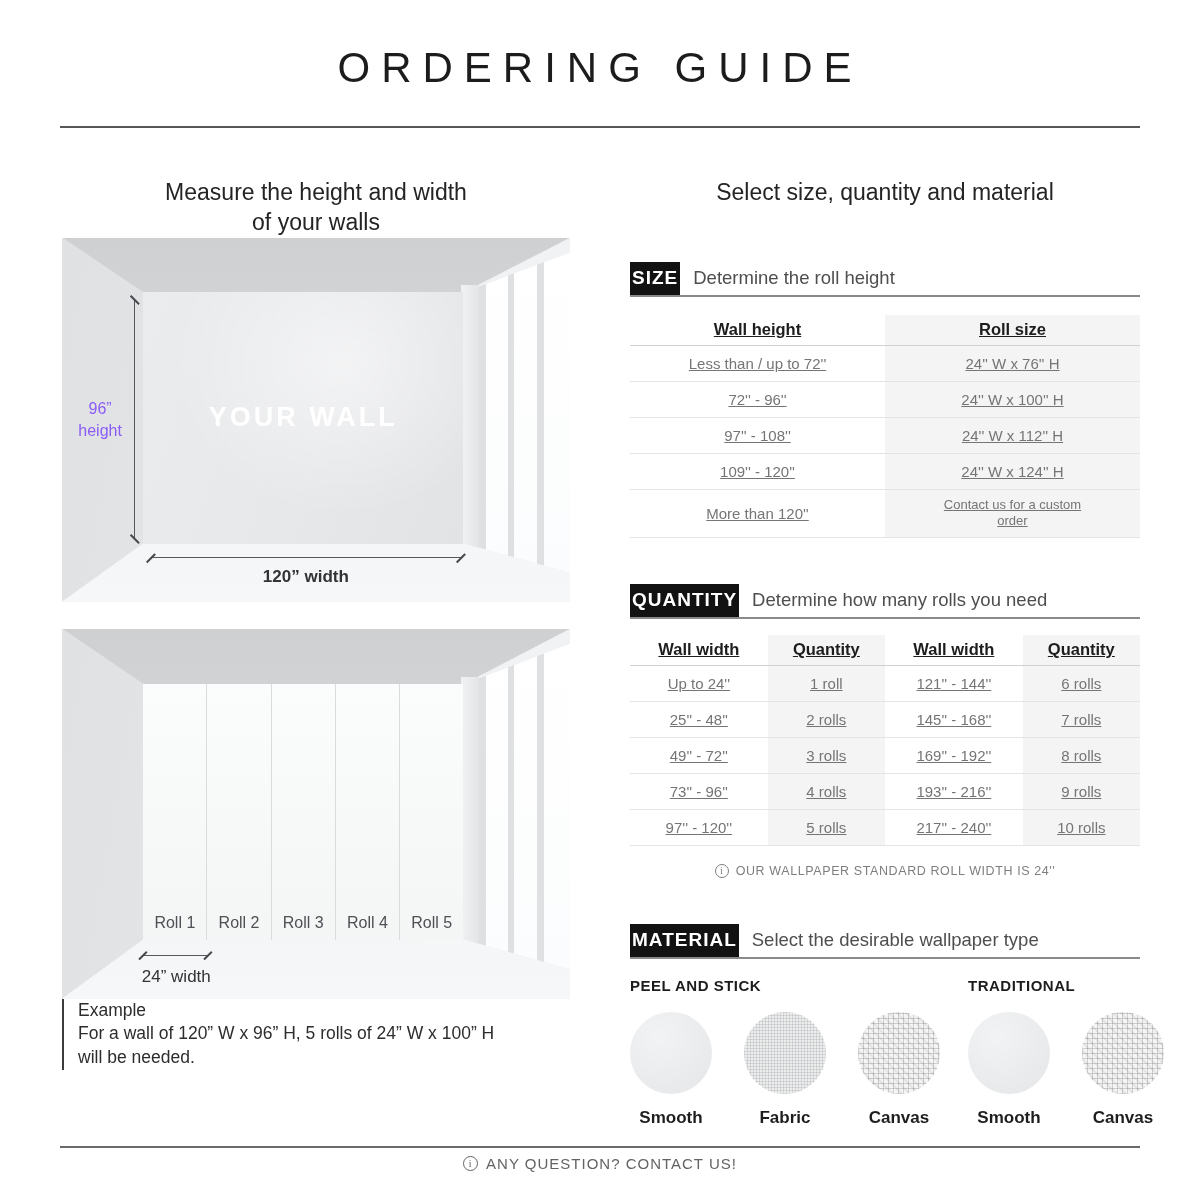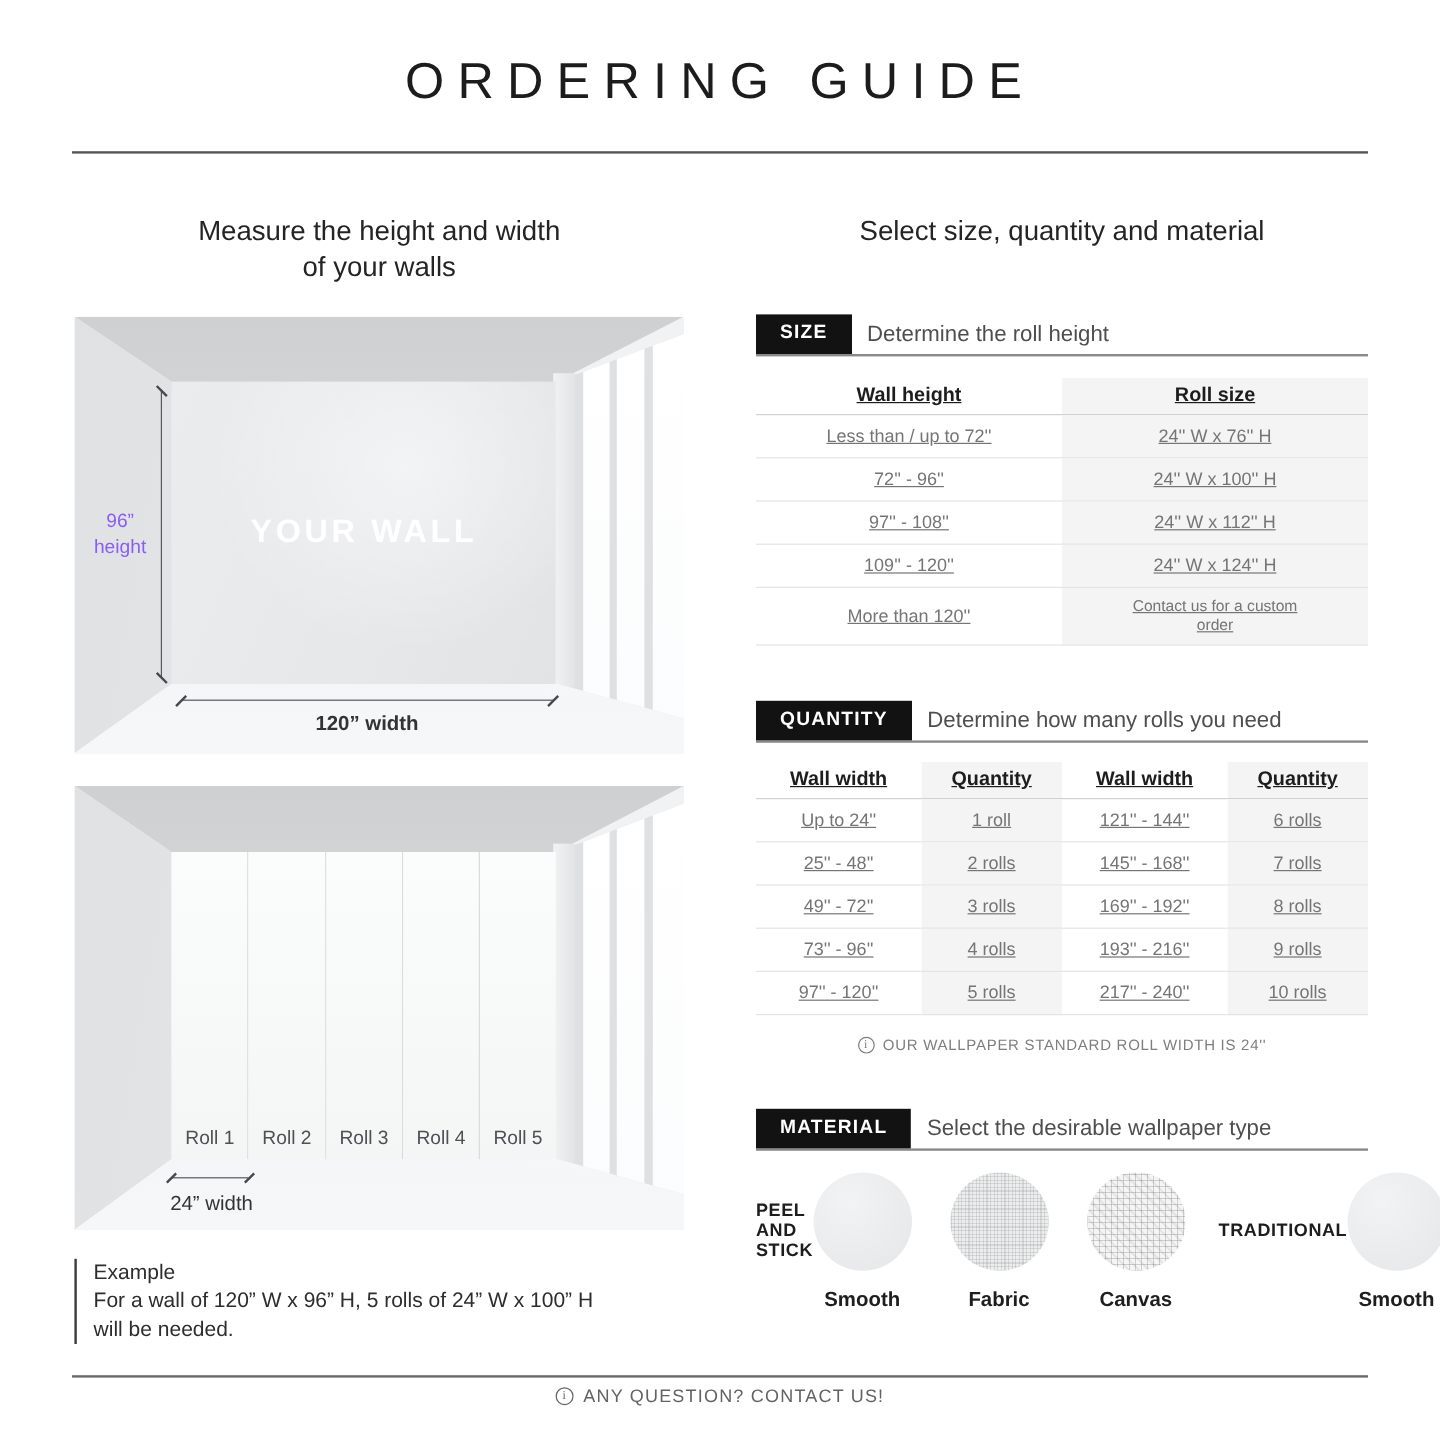--- a/index.html
+++ b/index.html
@@ -9,21 +9,21 @@
 
   
   .title { position:absolute; top:44px; left:0; width:100%; text-align:center;
            font-size:42px; font-weight:500; letter-spacing:11px; color:#1c1c1c; }
   .top-divider { position:absolute; top:126px; left:60px; width:1080px; height:2px; background:#57575a; }
 
   
   .col-left  { position:absolute; left:62px;  top:178px; width:508px; }
   .col-right { position:absolute; left:630px; top:178px; width:510px; }
   .col-heading { text-align:center; font-size:23px; line-height:1.3; color:#242424; font-weight:500; }
-  .col-left .col-heading { margin-bottom:26px; }
+  .col-left .col-heading { }
   .col-right .col-heading { margin-bottom:54px; }
 
   
   .room { position:relative; width:508px; overflow:hidden; background:#f1f2f3; }
   .room-1 { height:364px; margin-bottom:27px; }
   .room-2 { height:370px; }
   .ceiling { position:absolute; inset:0; clip-path:polygon(0 0,100% 0,79% 15%,16% 15%);
              background:linear-gradient(180deg,#cfd0d2,#e0e1e3); }
   .wall-left { position:absolute; inset:0; clip-path:polygon(0 0,16% 15%,16% 84%,0 100%);
                background:linear-gradient(100deg,#e0e1e3,#eaebed); }
@@ -67,28 +67,28 @@
   .dim-h-label { position:absolute; left:17%; width:62%; top:90.5%; text-align:center;
                  font-size:17px; color:#333;font-weight:bold; }
   .dim-h24 { position:absolute; left:16%; width:12.6%; top:88.3%; height:1px; background:#55585c; }
   .dim-h24::before, .dim-h24::after { content:""; position:absolute; top:-5.5px; width:1.5px; height:11px;
                                       background:#45484c; transform:rotate(45deg); }
   .dim-h24::before { left:-1px; } .dim-h24::after { right:-1px; }
   .dim-h24-label { position:absolute; left:12.5%; width:20%; top:91.3%; text-align:center;
                    font-size:17px; color:#333; }
 
   
-  .example { margin-top:24px; border-left:2px solid #3c3c3c; padding-left:14px;
+  .example { border-left:2px solid #3c3c3c; padding-left:14px;
              font-size:17.5px; line-height:1.35; color:#2d2d2d; }
 
   
   .section { }
   .section-header { display:flex; align-items:stretch; border-bottom:2px solid #8a8a8a; }
-  .badge { background:#121212; color:#ffffff; font-size:16px; font-weight:700;
-           letter-spacing:1px; padding:5px 20px; display:flex; align-items:center; }
+  .badge { background:#121212; color:#ffffff; font-size:19px; font-weight:700;
+           letter-spacing:1px; padding:5px 2px; display:flex; align-items:center; }
   .subtitle { font-size:18.5px; color:#4e4e4e; padding:5px 0 6px 13px; display:flex; align-items:center; }
 
   .grid { display:grid; }
   .grid > div { display:flex; align-items:center; justify-content:center; text-align:center;
                 border-bottom:1px solid #e4e4e5; min-height:36px;
                 font-size:15px; color:#757575; padding:2px 4px;text-decoration:underline; }
   .grid .th { font-size:16.5px; font-weight:700; color:#1d1d1d; min-height:31px;
               border-bottom:1px solid #d0d0d1; }
   .shade { background:#f4f4f5; }
   .size-grid { grid-template-columns:1fr 1fr; margin-top:18px; }
@@ -102,21 +102,21 @@
 
   .note { margin-top:18px; display:flex; align-items:center; justify-content:center; gap:7px;
           font-size:12.5px; letter-spacing:.6px; color:#7e7e7e; }
   .info-icon { display:inline-flex; align-items:center; justify-content:center;
                width:14px; height:14px; border:1px solid #7e7e7e; border-radius:50%;
                font-size:10px; line-height:1; color:#7e7e7e; flex:0 0 auto;
                font-family:"Liberation Serif", serif; }
 
   
   .materials { display:flex; margin-top:18px; }
-  .mat-group { display:flex; flex-direction:row; align-items:center; }
+  .mat-group { display:flex; flex-direction:column; align-items:flex-start; }
   .mat-group-1 { flex:0 0 290px; }
   .mat-group-2 { flex:1; }
   .mat-divider { width:1px; background:#c9c9cb; margin:4px 14px 0 14px; }
   .mat-name { font-size:15px; font-weight:700; letter-spacing:.5px; color:#1d1d1d; margin-bottom:18px; }
   .swatch-row { display:flex; gap:32px; }
   .swatch-item { display:flex; flex-direction:column; align-items:center; }
   .swatch { width:82px; height:82px; border-radius:50%; }
   .tex-smooth { background:radial-gradient(circle at 35% 30%, #f2f3f4, #e8e9eb 75%); }
   .tex-fabric { background-color:#eceded;
     background-image:repeating-linear-gradient(0deg, rgba(155,155,160,.28) 0 1px, transparent 1px 3px),

